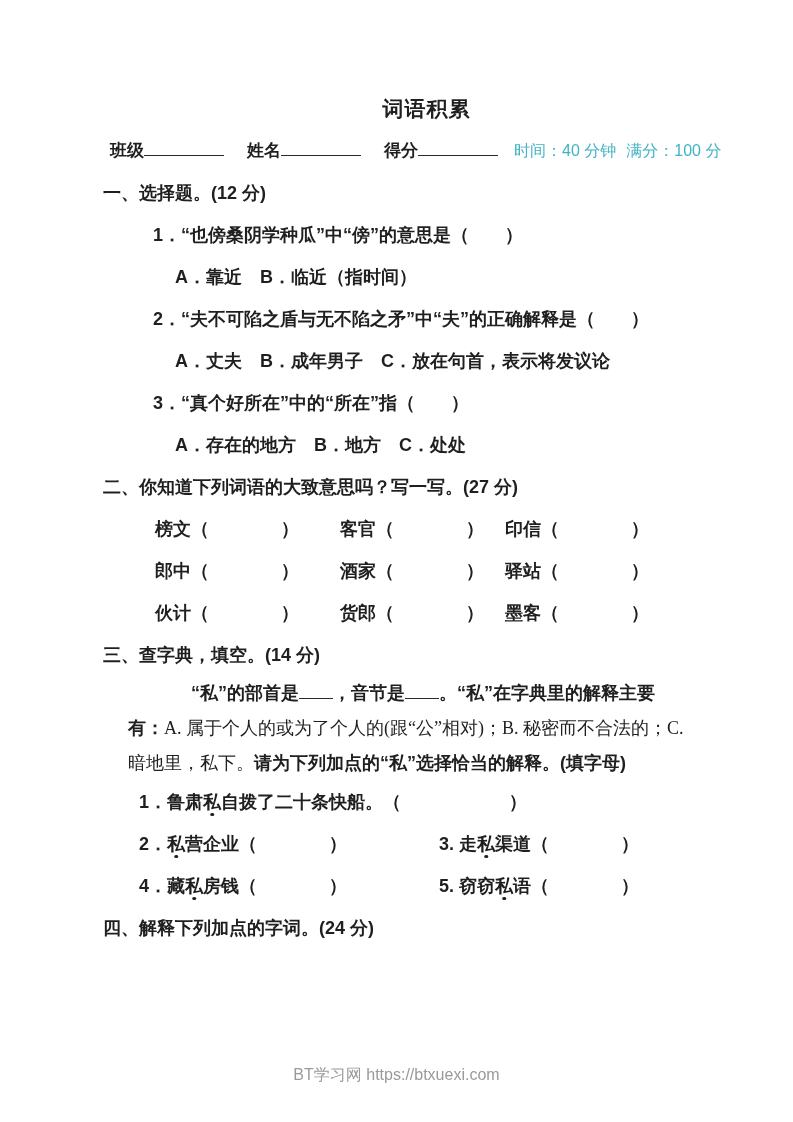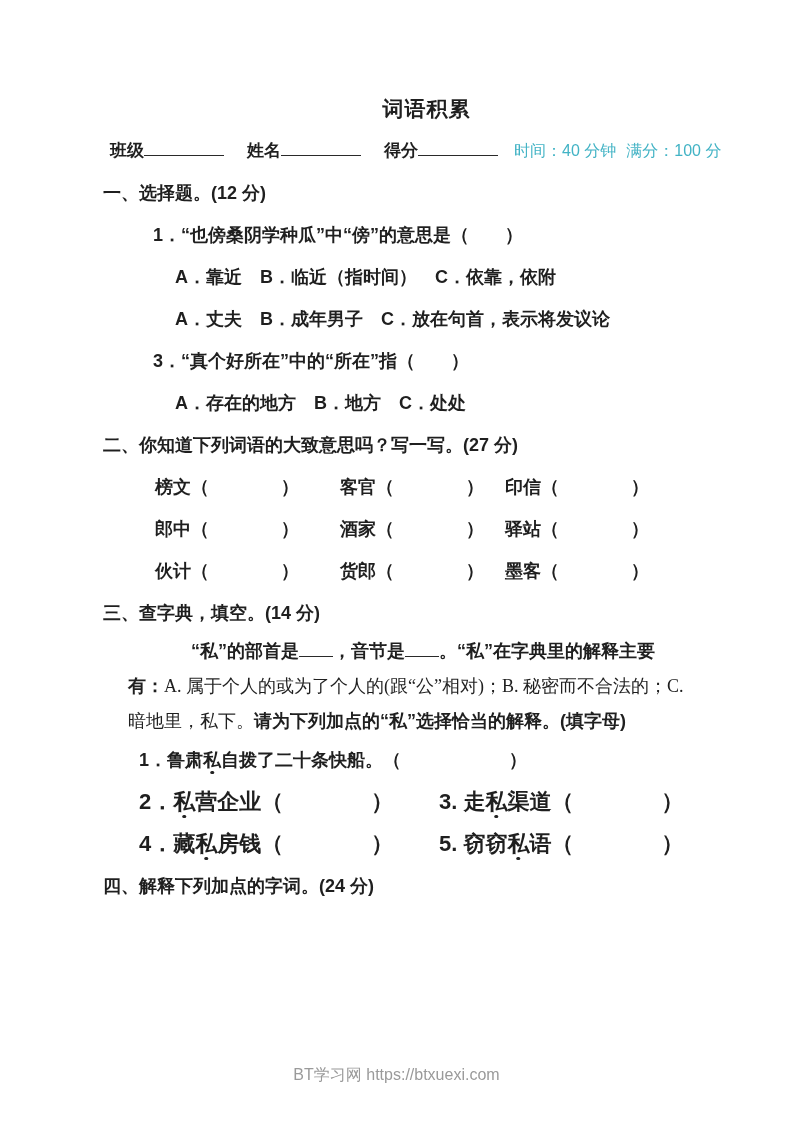--- a/index.html
+++ b/index.html
@@ -83,21 +83,21 @@
   .ublank {
     display: inline-block;
     width: 34px;
     border-bottom: 1.6px solid #2a2a2a;
     height: 4px;
   }
   .s3-item { padding-left: 36px; font-weight: 600; white-space: nowrap; }
   .item-row {
     display: flex;
     line-height: 42px;
-    font-size: 22px;
+    font-size: 18px;
     align-items: flex-end;
   }
   .item-row .s3-item.left { width: 300px; box-sizing: border-box; }
   .dotted { position: relative; }
   .dotted::after {
     content: "";
     position: absolute;
     left: 50%;
     bottom: -4px;
     width: 3.5px; height: 3.5px;
@@ -131,23 +131,23 @@
       <span>时间：40 分钟</span><span>满分：100 分</span>
     </span>
   </div>
 
   <h2 class="sec-heading">一、选择题。(12 分)</h2>
 
   <p class="line question">1．“也傍桑阴学种瓜”中“傍”的意思是（　　）</p>
   <div class="line opts">
     <span>A．靠近</span>
     <span>B．临近（指时间）</span>
-    <span>C．依靠，依附</span>
   </div>
 
+  <p class="line question">2．“夫不可陷之盾与无不陷之矛”中“夫”的正确解释是（　　）</p>
   <div class="line opts">
     <span>A．丈夫</span>
     <span>B．成年男子</span>
     <span>C．放在句首，表示将发议论</span>
   </div>
 
   <p class="line question">3．“真个好所在”中的“所在”指（　　）</p>
   <div class="line opts">
     <span>A．存在的地方</span>
     <span>B．地方</span>

